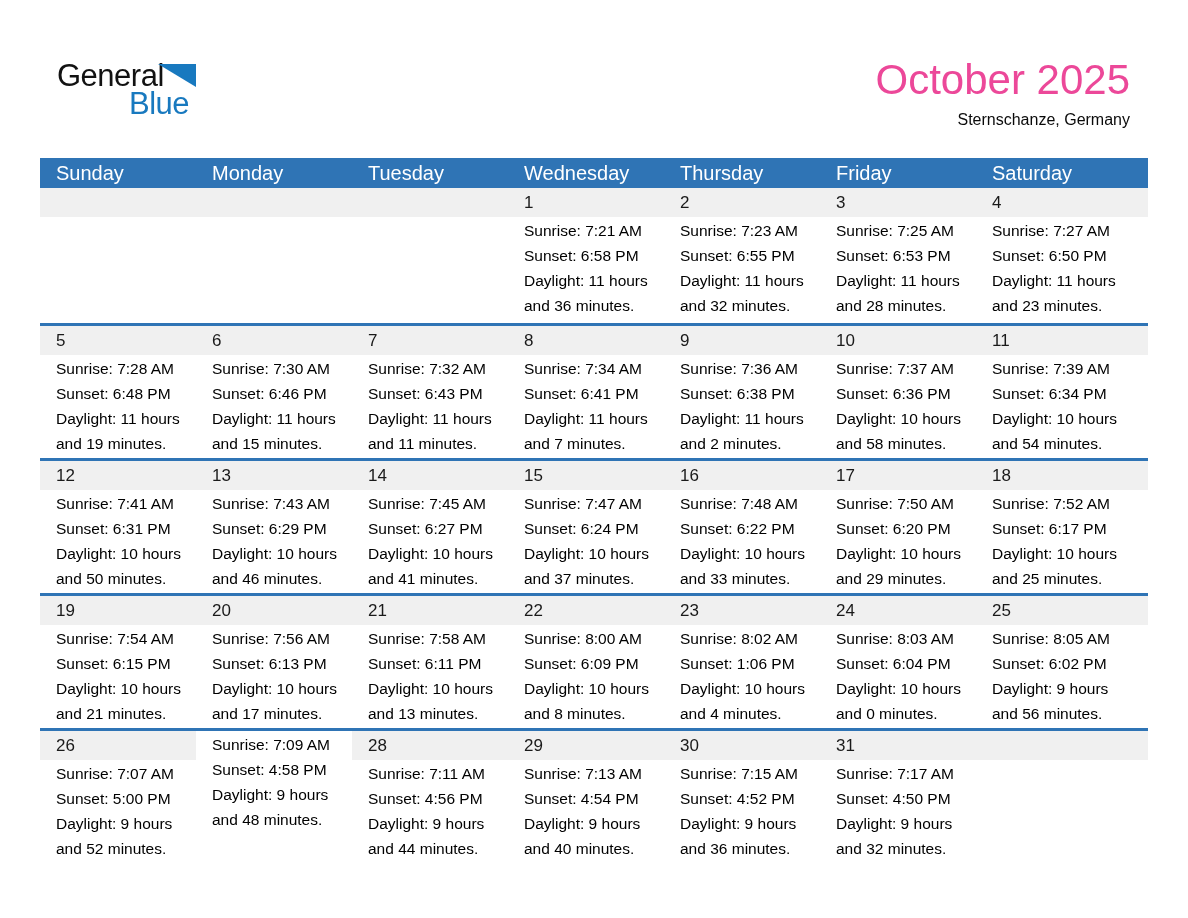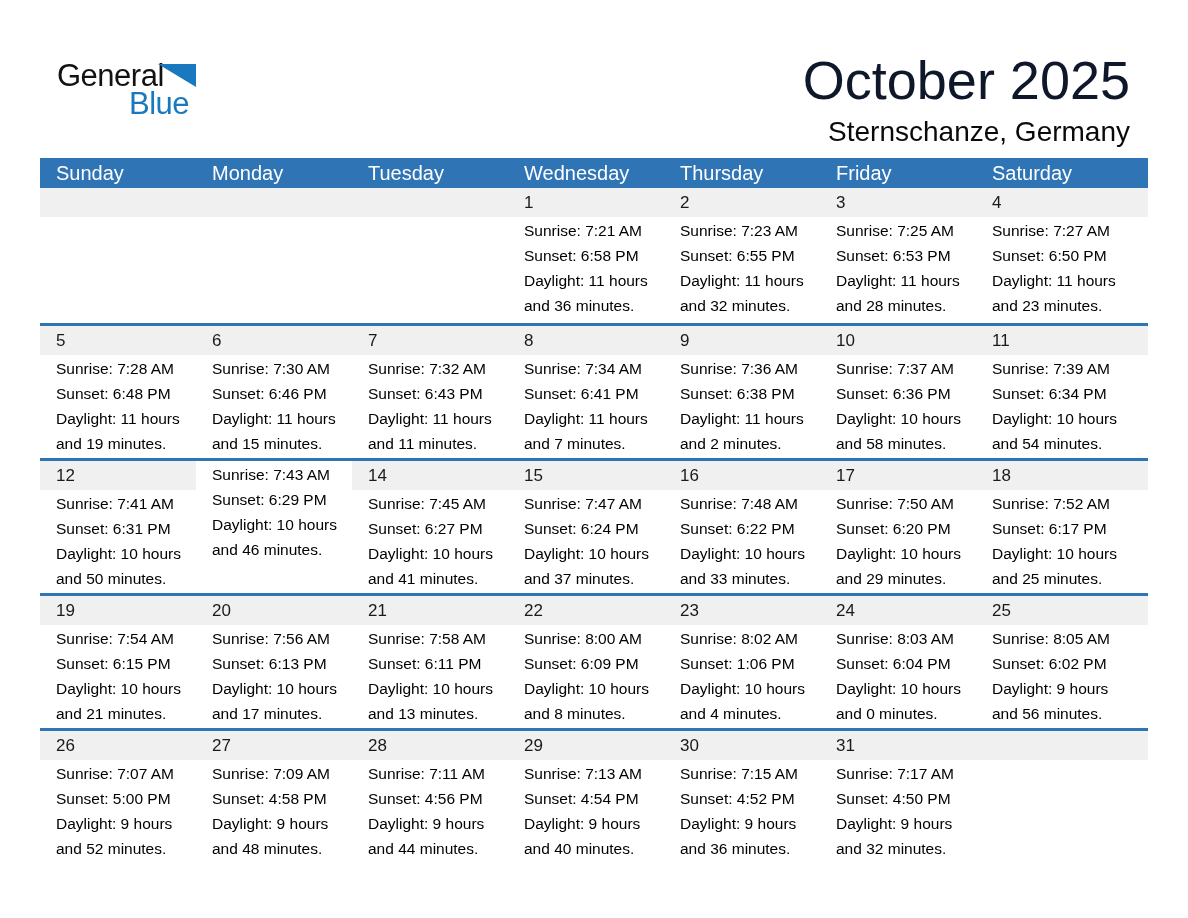--- a/index.html
+++ b/index.html
@@ -13,22 +13,22 @@
     position:absolute;left:0;top:0;font-size:31px;line-height:31px;
     color:#121212;letter-spacing:-0.5px;text-align:right;
   }
   .logo-triangle{position:absolute;left:101px;top:4px;width:38px;height:23px;display:block;}
   .logo-blue{
     position:absolute;left:72px;top:28px;font-size:31px;line-height:31px;
     color:var(--logo-blue);letter-spacing:-0.5px;
   }
   
   .titles{position:absolute;top:56px;right:58px;text-align:right;}
-  .page-title{font-size:54px;line-height:48px;color:#0f172a;}
-  .page-subtitle{font-size:28px;line-height:32px;margin-top:12px;color:#0a0a0a;}
+  .page-title{font-size:42px;line-height:48px;color:#ec4899;}
+  .page-subtitle{font-size:16px;line-height:32px;margin-top:0;color:#0a0a0a;}
   
   .calendar{position:absolute;left:40px;top:158px;width:1108px;}
   .weekday-row{
     display:flex;height:30px;background:var(--header-blue);
     align-items:center;
   }
   .weekday-cell{
     width:156px;flex:0 0 156px;box-sizing:border-box;padding-left:16px;
     color:#ffffff;font-size:20px;white-space:nowrap;
   }
@@ -215,20 +215,23 @@
               <div class="day-num">12</div>
             </div>
             <div class="day-text">
               <div class="cell-line">Sunrise: 7:41 AM</div>
               <div class="cell-line">Sunset: 6:31 PM</div>
               <div class="cell-line">Daylight: 10 hours</div>
               <div class="cell-line">and 50 minutes.</div>
             </div>
           </div>
           <div class="day-cell">
+            <div class="day-band">
+              <div class="day-num">13</div>
+            </div>
             <div class="day-text">
               <div class="cell-line">Sunrise: 7:43 AM</div>
               <div class="cell-line">Sunset: 6:29 PM</div>
               <div class="cell-line">Daylight: 10 hours</div>
               <div class="cell-line">and 46 minutes.</div>
             </div>
           </div>
           <div class="day-cell">
             <div class="day-band">
               <div class="day-num">14</div>
@@ -370,23 +373,20 @@
               <div class="day-num">26</div>
             </div>
             <div class="day-text">
               <div class="cell-line">Sunrise: 7:07 AM</div>
               <div class="cell-line">Sunset: 5:00 PM</div>
               <div class="cell-line">Daylight: 9 hours</div>
               <div class="cell-line">and 52 minutes.</div>
             </div>
           </div>
           <div class="day-cell">
-            <div class="day-band">
-              <div class="day-num">27</div>
-            </div>
             <div class="day-text">
               <div class="cell-line">Sunrise: 7:09 AM</div>
               <div class="cell-line">Sunset: 4:58 PM</div>
               <div class="cell-line">Daylight: 9 hours</div>
               <div class="cell-line">and 48 minutes.</div>
             </div>
           </div>
           <div class="day-cell">
             <div class="day-band">
               <div class="day-num">28</div>

